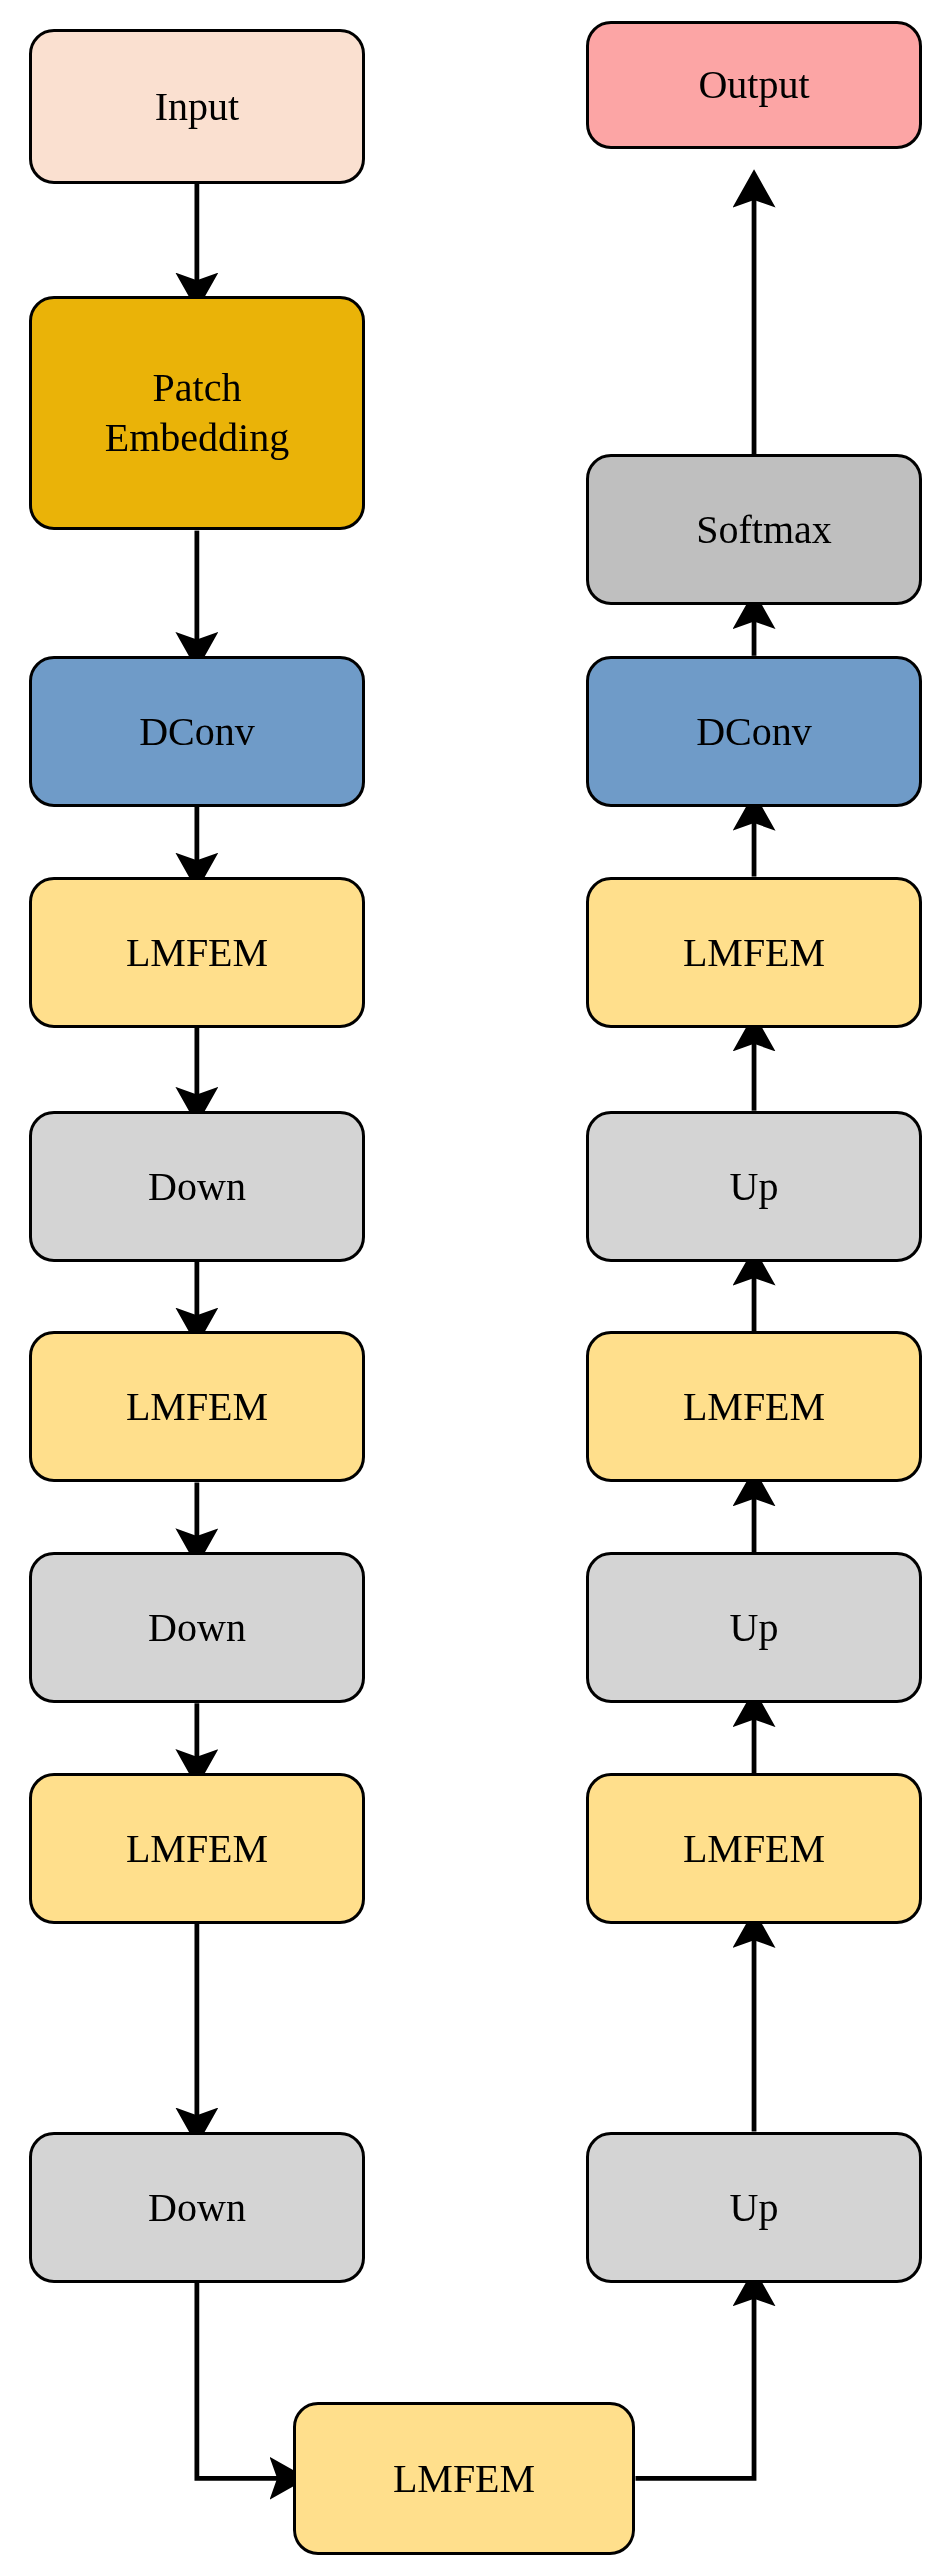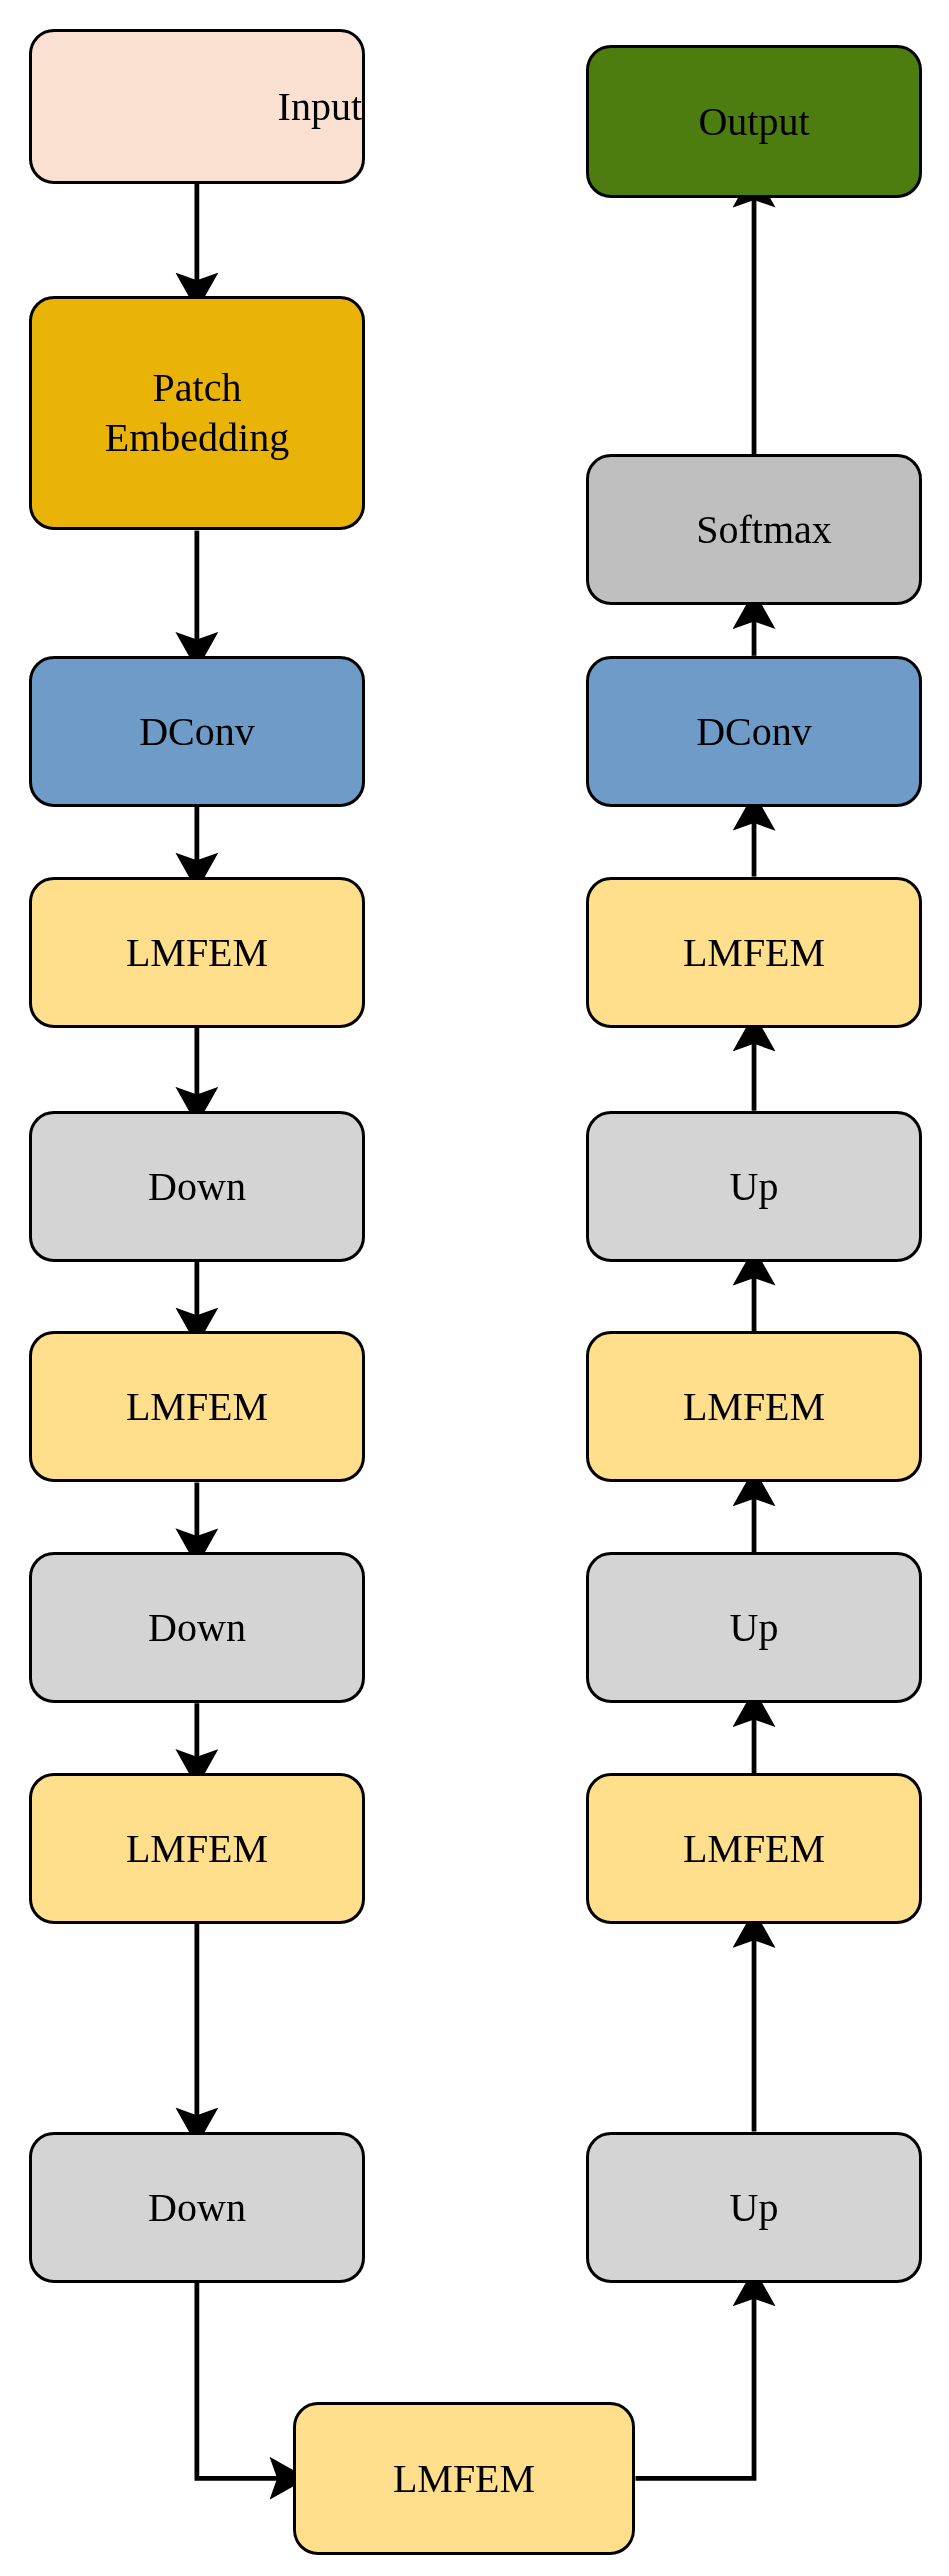--- a/index.html
+++ b/index.html
@@ -43,21 +43,21 @@
         <path d="M 789 1624 L 789 1560" class="edge" marker-end="url(#arrowhead)"></path>
         <path d="M 789 1393 L 789 1329" class="edge" marker-end="url(#arrowhead)"></path>
         <path d="M 789 1162 L 789 1084" class="edge" marker-end="url(#arrowhead)"></path>
         <path d="M 789 917 L 789 853" class="edge" marker-end="url(#arrowhead)"></path>
         <path d="M 789 686 L 789 642" class="edge" marker-end="url(#arrowhead)"></path>
         <path d="M 789 475 L 789 201" class="edge" marker-end="url(#arrowhead)"></path>
       </g>
   </svg>
 
   <div id="node-layer">
-      <div class="node" style="left: 29px; top: 29px; width: 336px; height: 155px; background: rgb(250, 224, 208); justify-content: flex-end;">
+      <div class="node" style="left: 29px; top: 29px; width: 336px; height: 155px; background: rgb(250, 224, 208);">
         <span>Input</span>
       </div>
       <div class="node two-line" style="left: 29px; top: 296px; width: 336px; height: 234px; background: #eab308;">
         <span style="white-space: pre-line;">Patch
 Embedding</span>
       </div>
       <div class="node" style="left: 29px; top: 656px; width: 336px; height: 151px; background: rgb(111, 155, 200);">
         <span>DConv</span>
       </div>
       <div class="node" style="left: 29px; top: 877px; width: 336px; height: 151px; background: rgb(255, 223, 140);">
@@ -71,21 +71,21 @@
       </div>
       <div class="node" style="left: 29px; top: 1552px; width: 336px; height: 151px; background: rgb(212, 212, 212);">
         <span>Down</span>
       </div>
       <div class="node" style="left: 29px; top: 1773px; width: 336px; height: 151px; background: rgb(255, 223, 140);">
         <span>LMFEM</span>
       </div>
       <div class="node" style="left: 29px; top: 2132px; width: 336px; height: 151px; background: rgb(212, 212, 212);">
         <span>Down</span>
       </div>
-      <div class="node" style="left: 586px; top: 45px; width: 336px; height: 153px; background: #4d7c0f;">
+      <div class="node" style="left: 586px; top: 21px; width: 336px; height: 128px; background: #fca5a5;">
         <span>Output</span>
       </div>
       <div class="node" style="left: 586px; top: 454px; width: 336px; height: 151px; background: rgb(191, 191, 191); padding-left: 20px;">
         <span>Softmax</span>
       </div>
       <div class="node" style="left: 586px; top: 656px; width: 336px; height: 151px; background: rgb(111, 155, 200);">
         <span>DConv</span>
       </div>
       <div class="node" style="left: 586px; top: 877px; width: 336px; height: 151px; background: rgb(255, 223, 140);">
         <span>LMFEM</span>

